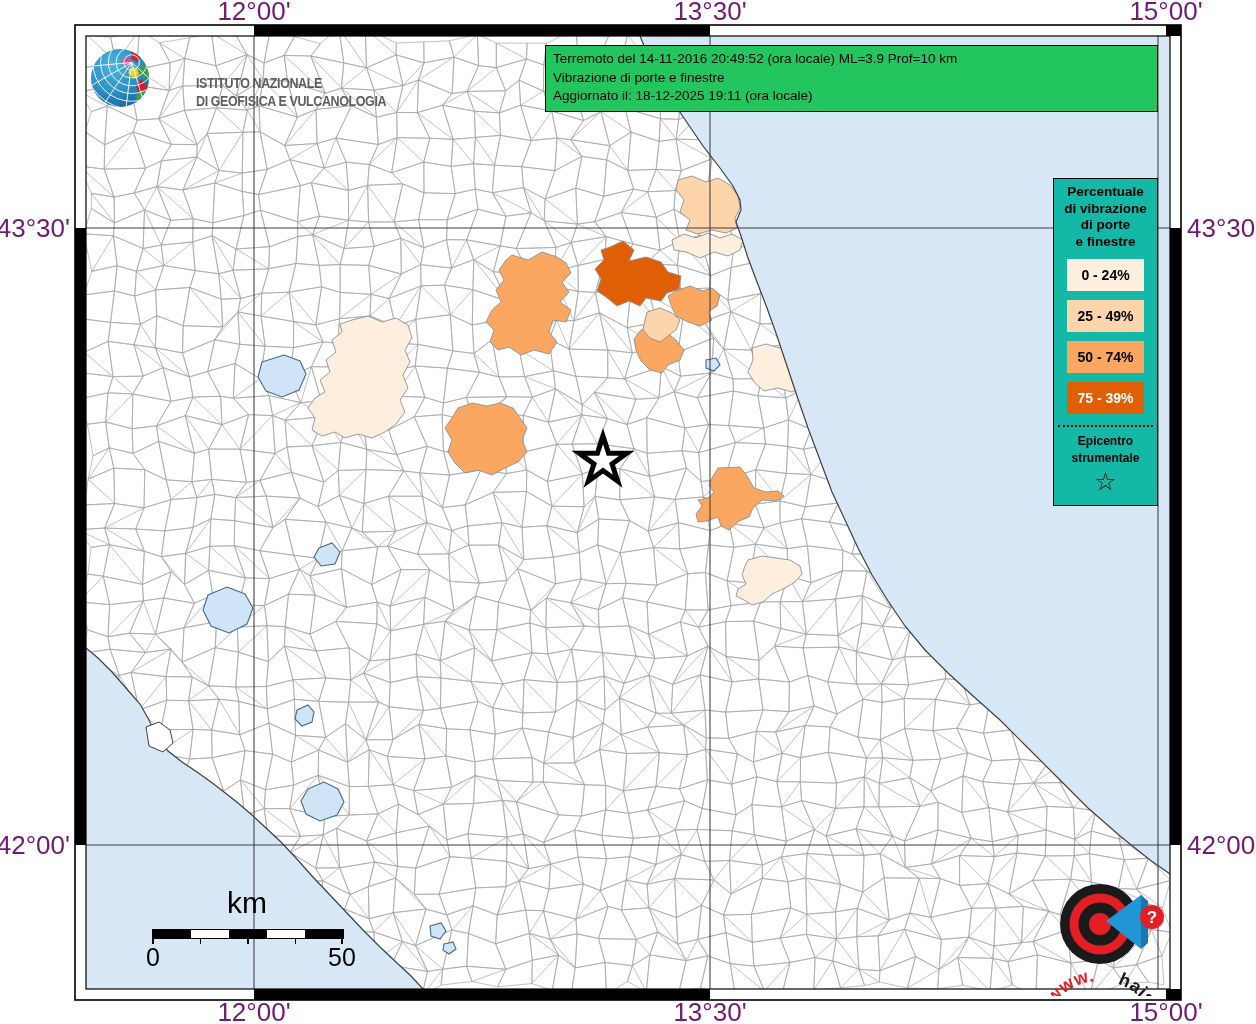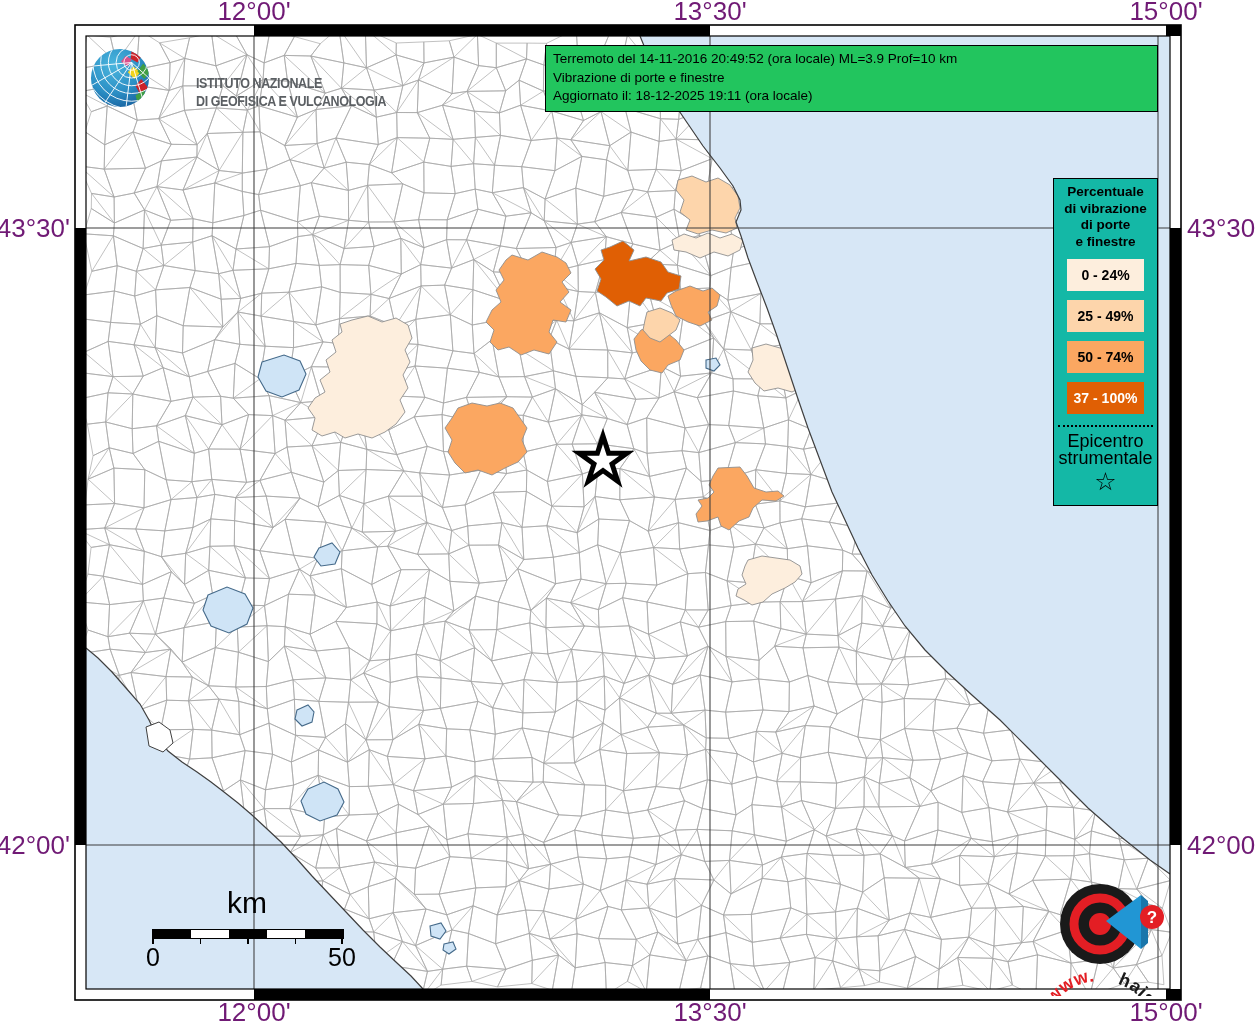--- a/index.html
+++ b/index.html
@@ -25,21 +25,21 @@
     position:absolute;left:1053px;top:178px;width:105px;height:328px;box-sizing:border-box;
     background:#14b8a6;border:1.6px solid #000;text-align:center;color:#000;
   }
   .legend-title{font-weight:bold;font-size:13.5px;line-height:16.5px;padding-top:5px;}
   .swatch{
     width:77px;height:32px;margin:9px auto 0 auto;
     font-weight:bold;font-size:14px;line-height:32px;
   }
   .swatch:first-of-type{margin-top:13px;}
   .legend-divider{margin:11px 4px 0 4px;border-top:2px dotted #000;}
-  .legend-epi{font-weight:normal;font-size:18px;line-height:16.5px;padding-top:6px;}
+  .legend-epi{font-weight:bold;font-size:12px;line-height:16.5px;padding-top:6px;}
   .legend-star{font-size:25px;line-height:26px;padding-top:2px;}
   
   .ingv{position:absolute;left:89px;top:47px;display:flex;align-items:flex-end;gap:36px;}
   .ingv-text{margin-left:9px;color:#5b5f63;font-weight:bold;font-size:12.5px;line-height:15.5px;
     letter-spacing:-0.4px;transform:scaleY(1.12);transform-origin:left center;white-space:nowrap;}
   
   .scalebar{position:absolute;left:145px;top:886px;width:204px;height:90px;color:#000;text-decoration:underline;}
   .scalebar .km{position:absolute;left:0;right:0;top:0;text-align:center;font-size:30px;}
   .scalebar .bar{position:absolute;left:7px;top:43px;width:190px;height:8px;
     display:flex;border:1.3px solid #000;box-sizing:content-box;}
@@ -171,21 +171,21 @@
 <div class="legend">
   <div class="legend-title">
     <div>Percentuale</div>
     <div>di vibrazione</div>
     <div>di porte</div>
     <div>e finestre</div>
   </div>
   <div class="swatch" style="background: rgb(253, 238, 221); color: rgb(0, 0, 0);">0 - 24%</div>
   <div class="swatch" style="background: rgb(253, 213, 171); color: rgb(0, 0, 0);">25 - 49%</div>
   <div class="swatch" style="background: rgb(251, 167, 97); color: rgb(0, 0, 0);">50 - 74%</div>
-  <div class="swatch" style="background: rgb(224, 95, 4); color: rgb(255, 255, 255);">37 - 100%</div>
+  <div class="swatch" style="background: rgb(224, 95, 4); color: rgb(255, 255, 255);">75 - 39%</div>
   <div class="legend-divider"></div>
   <div class="legend-epi">
     <div>Epicentro</div>
     <div>strumentale</div>
   </div>
   <div class="legend-star">☆</div>
 </div>
 
 <div class="scalebar">
   <div class="km">km</div>

